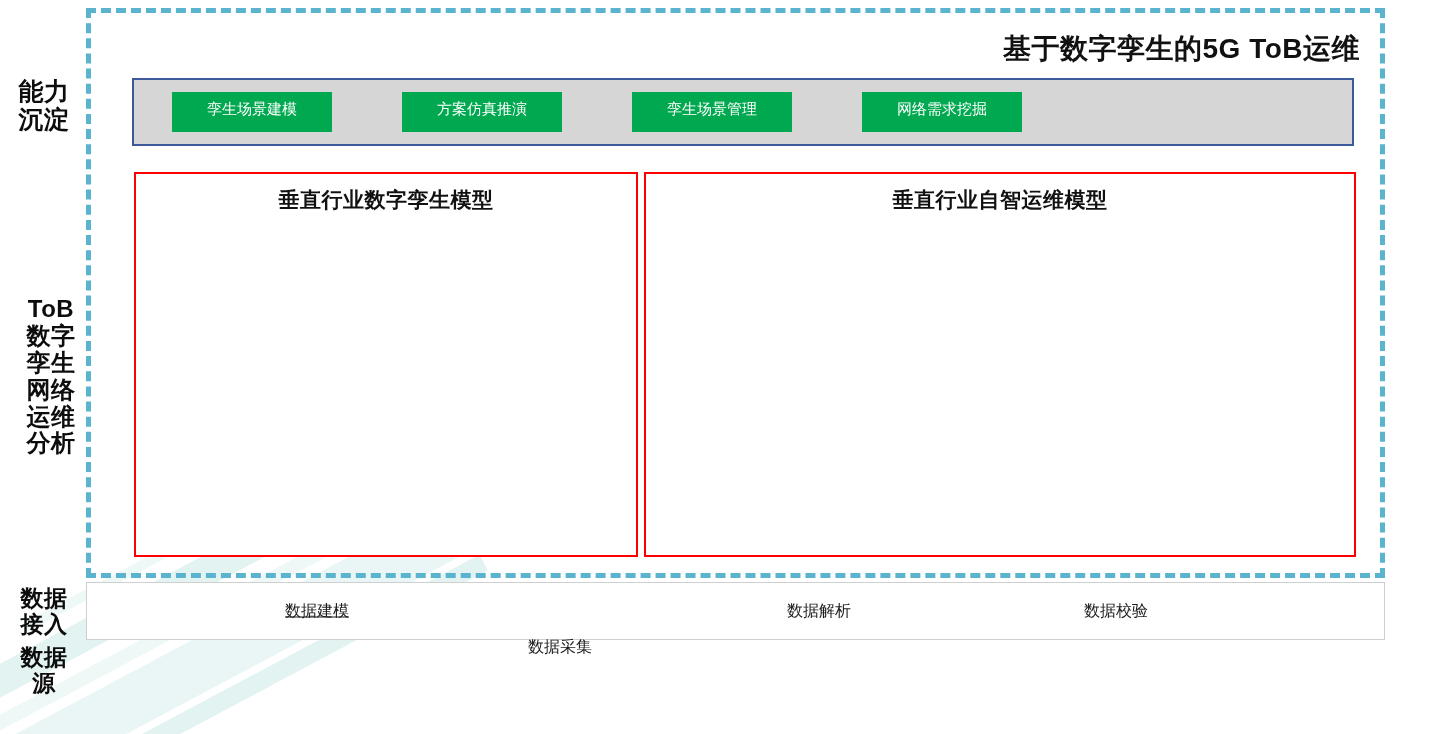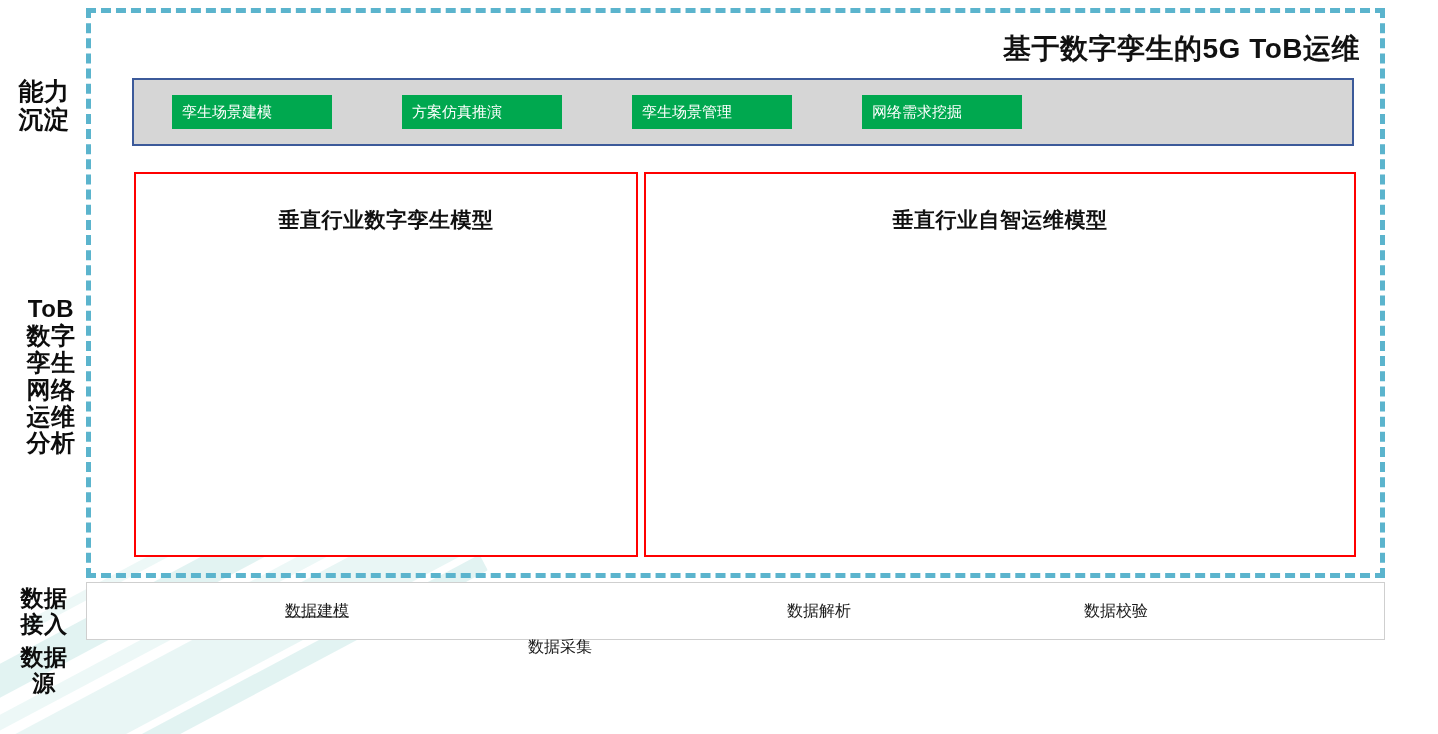--- a/index.html
+++ b/index.html
@@ -38,31 +38,31 @@
 
   
   #main-title{position:absolute;left:120px;top:30px;width:1240px;text-align:right;
     font-size:28px;font-weight:bold;color:#111;z-index:4;letter-spacing:.5px;}
 
   
   #capability-strip{position:absolute;left:132px;top:78px;width:1222px;height:68px;
     background:#d6d6d6;border:2px solid #3c5a9a;box-sizing:border-box;z-index:3;}
   .cap-btns{position:absolute;left:0;top:0;width:100%;height:100%;
     display:flex;align-items:center;padding-left:38px;box-sizing:border-box;}
-  .cap-btn{height:34px;line-height:34px;background:#00a84f;color:#fff;
-    font-size:15px;text-align:left;margin-right:70px;min-width:160px;padding:0 10px;
+  .cap-btn{height:40px;line-height:34px;background:#00a84f;color:#fff;
+    font-size:15px;text-align:center;margin-right:70px;min-width:160px;padding:0 10px;
     box-sizing:border-box;}
 
   
   .red-box{position:absolute;border:2px solid #ff0000;background:#ffffff;
     box-sizing:border-box;z-index:3;}
   #model-left{left:134px;top:172px;width:504px;height:385px;}
   #model-right{left:644px;top:172px;width:712px;height:385px;}
   .red-title{text-align:center;font-size:21px;font-weight:bold;color:#111;
-    margin-top:32px;letter-spacing:.5px;}
+    margin-top:12px;letter-spacing:.5px;}
 
   
   .cols{position:absolute;display:flex;}
   .gcol{background:#d6d6d6;border:2px solid #3c5a9a;box-sizing:border-box;
     display:flex;flex-direction:column;align-items:center;padding:8px 9px 10px 9px;}
   .gcol-title{font-size:15px;color:#1a1a1a;margin:3px 0 8px 0;text-align:center;
     white-space:nowrap;}
   .pill{width:100%;height:30px;line-height:30px;background:#00a84f;color:#ffffff;
     font-size:15px;text-align:center;margin-bottom:9px;box-sizing:border-box;
     white-space:nowrap;overflow:hidden;}

